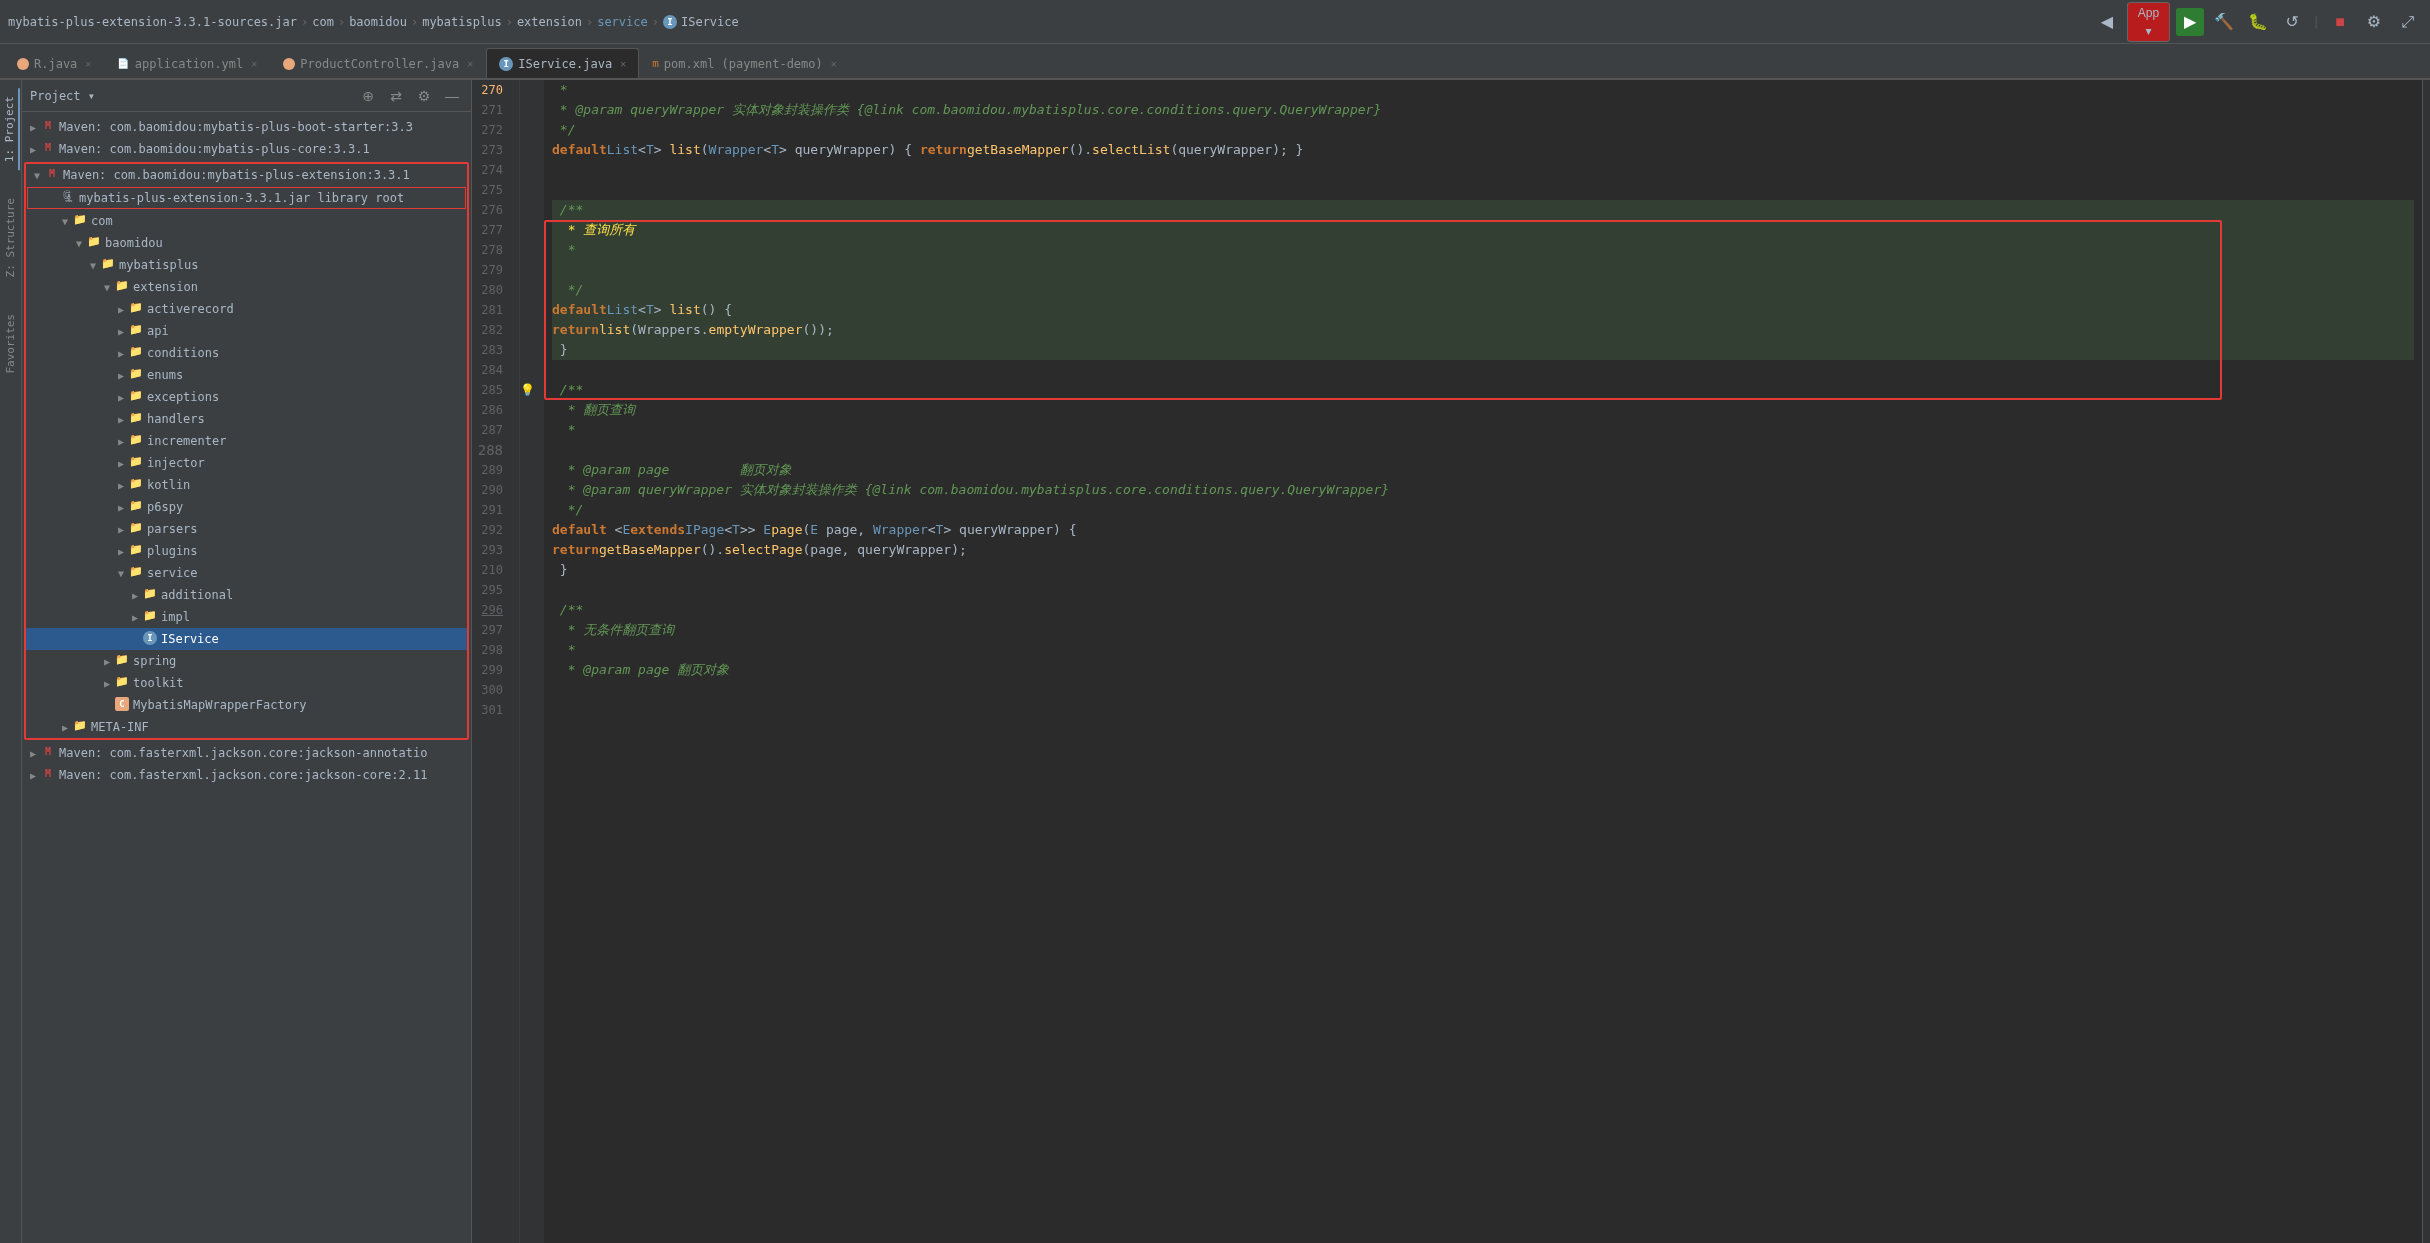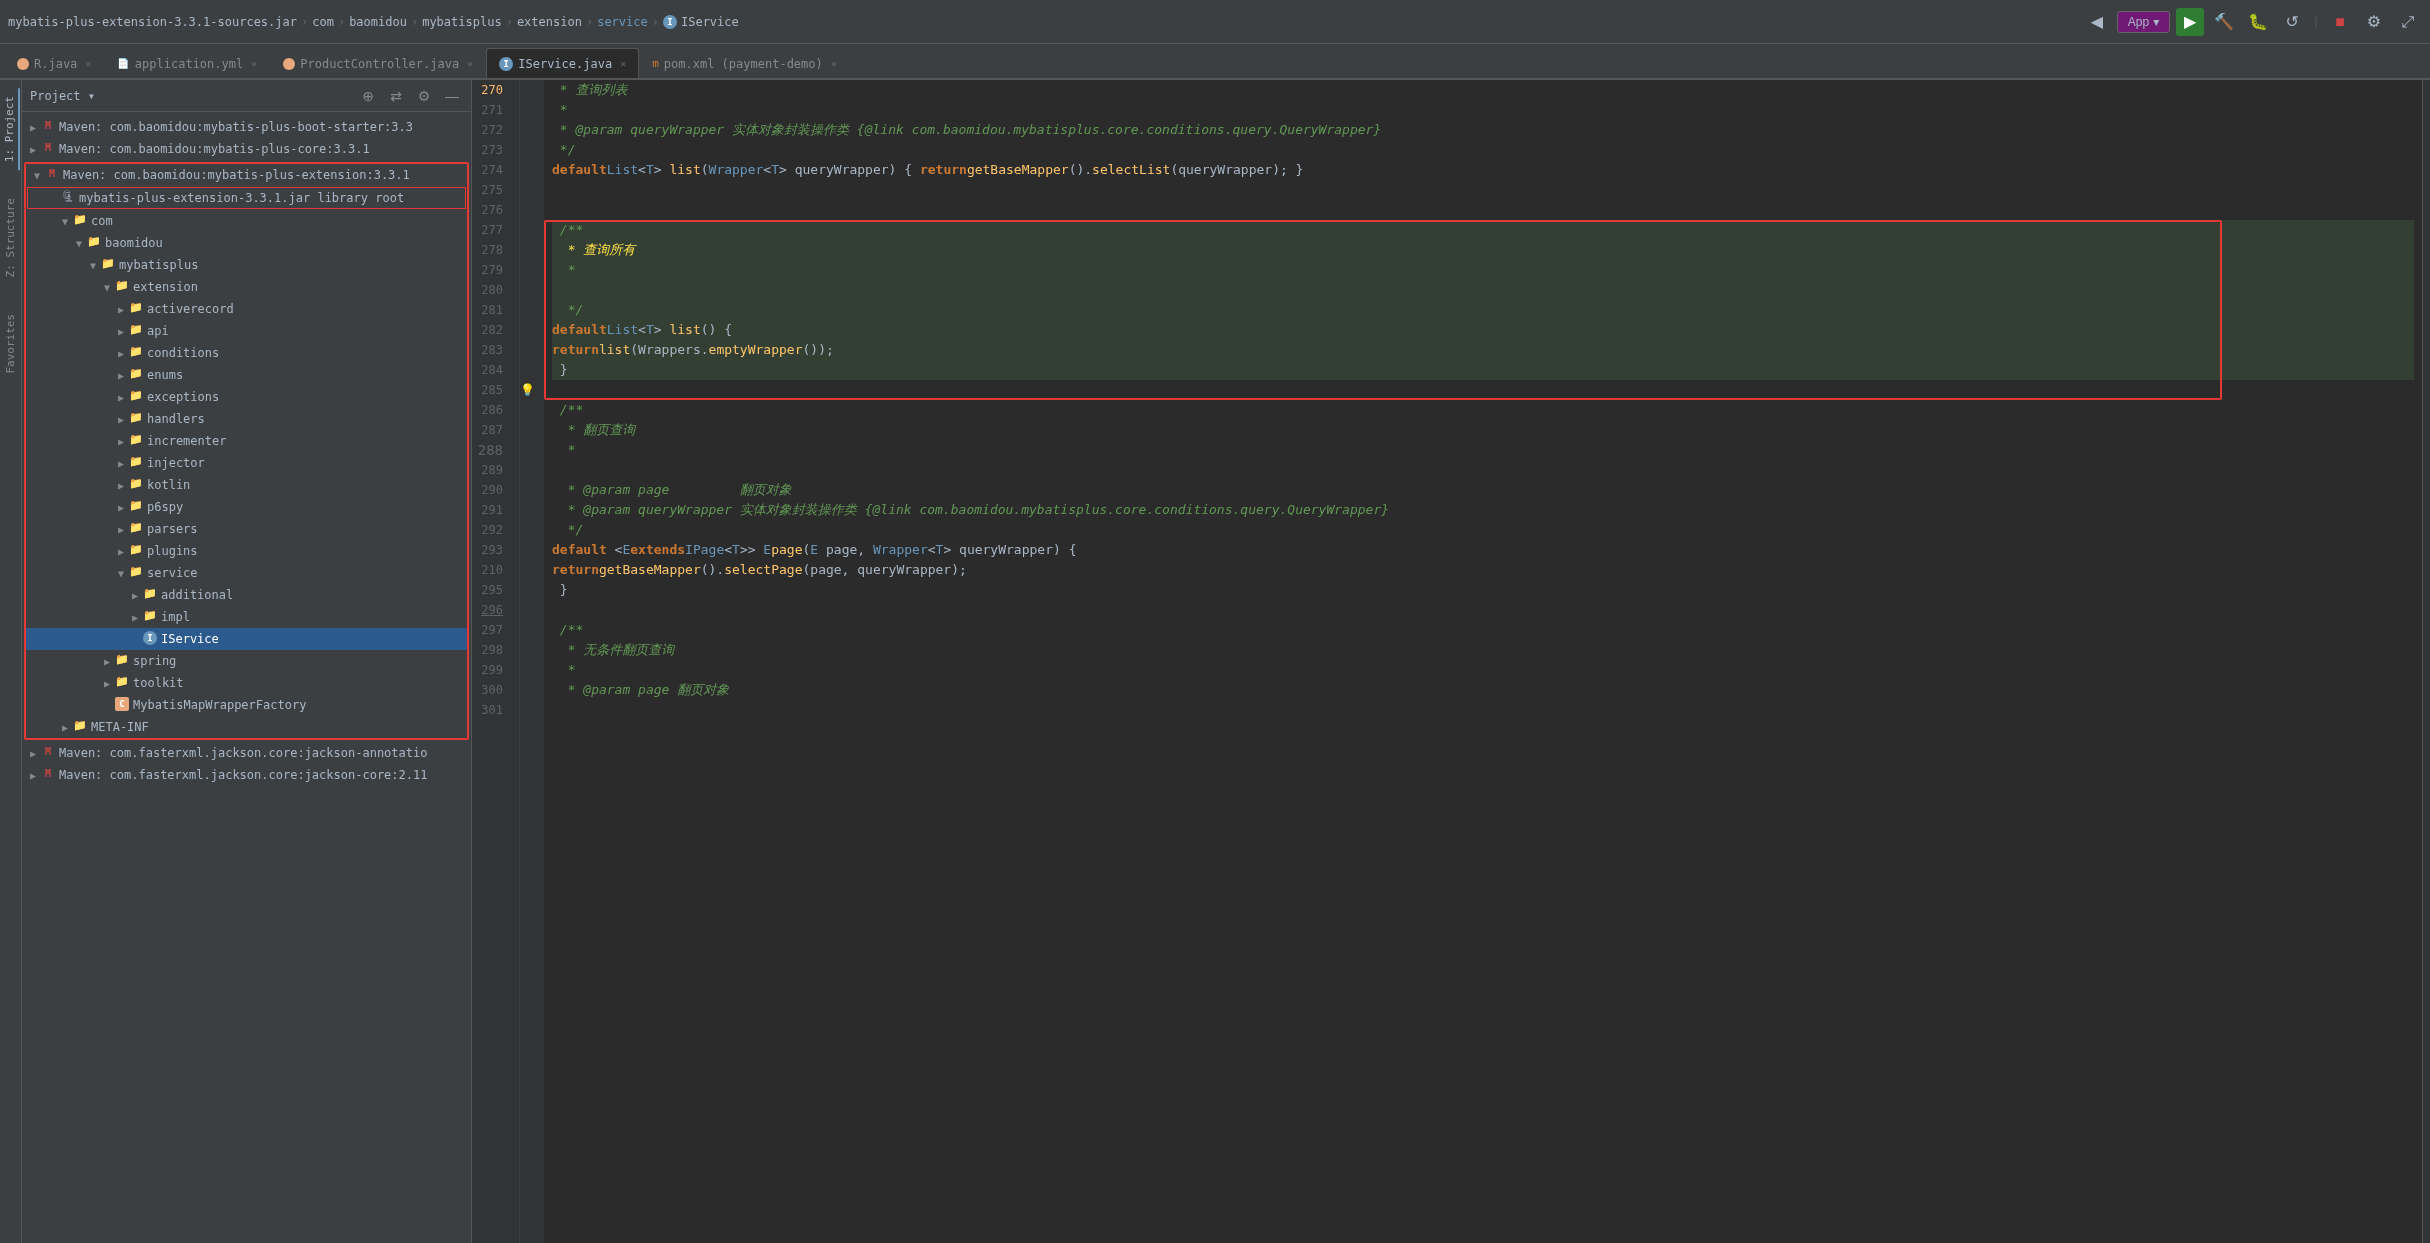--- a/index.html
+++ b/index.html
@@ -42,30 +42,31 @@
       color: white;
       font-size: 9px;
       font-weight: bold;
     }
     .top-actions {
       display: flex;
       align-items: center;
       gap: 6px;
     }
     .top-btn {
-      background: #701a75;
+      background: #b91c1c;
       border: 1px solid #666;
       border-radius: 3px;
       color: #a9b7c6;
       padding: 3px 10px;
       font-size: 12px;
       cursor: pointer;
       display: flex;
       align-items: center;
       gap: 4px;
+      flex-direction: column;
     }
     .run-btn { background: #2e7d32; color: white; border-color: #2e7d32; }
     .icon-btn {
       width: 28px; height: 28px;
       background: transparent;
       border: none;
       color: #a9b7c6;
       cursor: pointer;
       font-size: 16px;
       display: flex; align-items: center; justify-content: center;
@@ -601,21 +602,20 @@
             <div style="height: 20px; line-height: 20px;"></div>
             <div style="height: 20px; line-height: 20px;"></div>
             <div style="height: 20px; line-height: 20px;"></div>
             <div style="height: 20px; line-height: 20px;"></div>
             <div style="height: 20px; line-height: 20px;"></div>
             <div style="height: 20px; line-height: 20px;"></div>
             <div style="height: 20px; line-height: 20px;"></div>
             <div style="height: 20px; line-height: 20px;"></div>
           </div>
         <div class="code-content" id="code-content" style="position: relative;">
-            <div class="code-line"><span style="color:#629755;font-style:italic;"> * 查询列表</span></div>
             <div class="code-line"><span style="color:#629755;font-style:italic;"> *</span></div>
             <div class="code-line"><span style="color:#629755;font-style:italic;"> * @param queryWrapper 实体对象封装操作类 {@link com.baomidou.mybatisplus.core.conditions.query.QueryWrapper}</span></div>
             <div class="code-line"><span style="color:#629755;font-style:italic;"> */</span></div>
             <div class="code-line"> <span style="color:#cc7832;font-weight:bold;">default</span> <span style="color:#6897bb;">List</span>&lt;<span style="color:#6897bb;">T</span>&gt; <span style="color:#ffc66d;">list</span>(<span style="color:#6897bb;">Wrapper</span>&lt;<span style="color:#6897bb;">T</span>&gt; queryWrapper) { <span style="color:#cc7832;font-weight:bold;">return</span> <span style="color:#ffc66d;">getBaseMapper</span>().<span style="color:#ffc66d;">selectList</span>(queryWrapper); }</div>
             <div class="code-line"></div>
             <div class="code-line"></div>
             <div class="code-line highlighted-green"><span style="color:#629755;font-style:italic;"> /**</span></div>
             <div class="code-line highlighted-green"><span style="color:#fde047;font-style:italic;">  * 查询所有</span></div>
             <div class="code-line highlighted-green"><span style="color:#629755;font-style:italic;">  *</span></div>
             <div class="code-line highlighted-green"></div>

